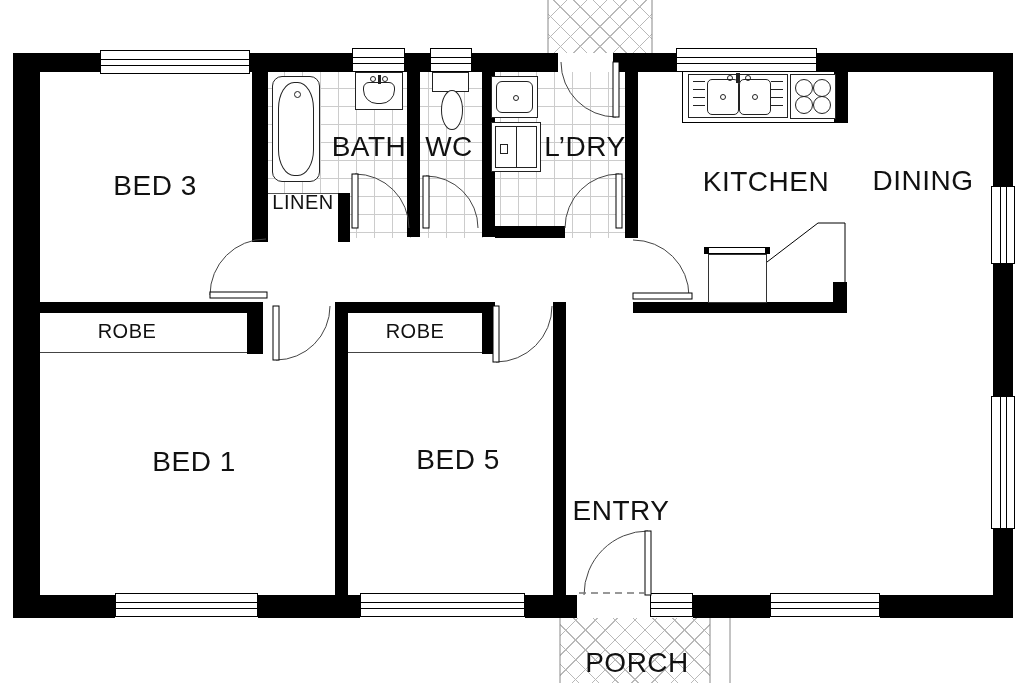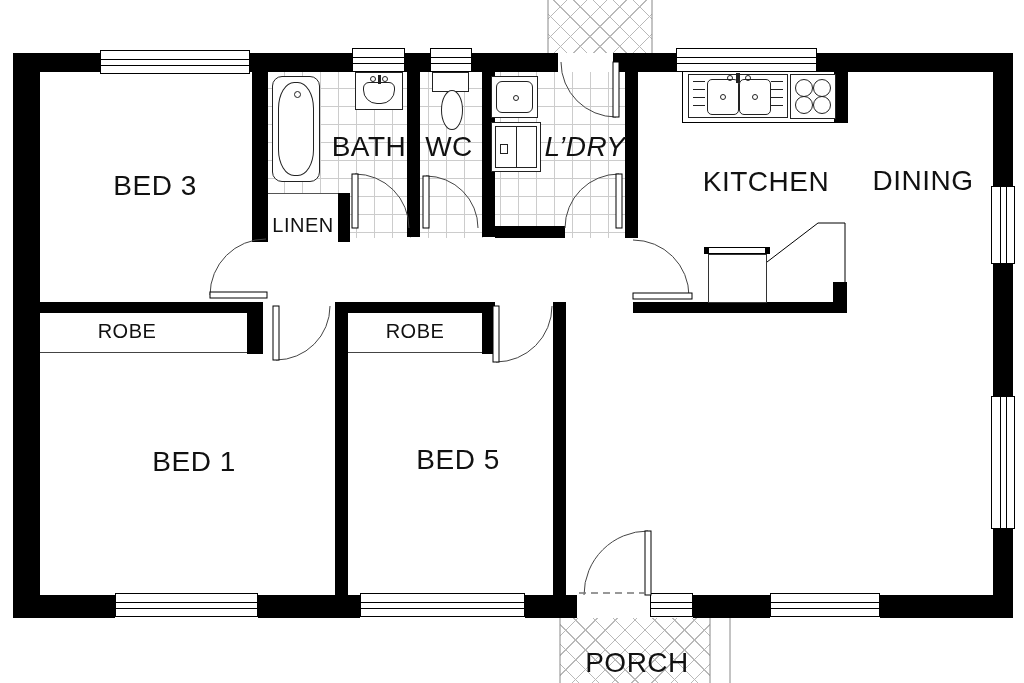--- a/index.html
+++ b/index.html
@@ -156,28 +156,29 @@
   </div>
   <div class="fx" style="left:704px;top:247px;width:66px;height:7px;border-color:#000;">
     <div style="position:absolute;left:-1px;top:-1px;width:5px;height:7px;background:#000;"></div>
     <div style="position:absolute;right:-1px;top:-1px;width:5px;height:7px;background:#000;"></div>
   </div>
   <div class="fx" style="left:708px;top:254px;width:59px;height:49px;border-color:#333;"></div>
 
   <div class="lbl" style="left:155px;top:186px;">BED 3</div>
   <div class="lbl" style="left:369px;top:147px;">BATH</div>
   <div class="lbl" style="left:449px;top:147px;">WC</div>
-  <div class="lbl" style="left:585px;top:147px;font-style:italic;">L’DRY</div>
+  <div class="lbl" style="left:585px;top:147px;">L’DRY</div>
   <div class="lbl" style="left:923px;top:181px;">DINING</div>
   <div class="lbl" style="left:766px;top:182px;">KITCHEN</div>
-  <div class="lbl-sm" style="left:303px;top:225px;">LINEN</div>
+  <div class="lbl-sm" style="left:303px;top:202px;">LINEN</div>
   <div class="lbl-sm" style="left:127px;top:331px;">ROBE</div>
   <div class="lbl-sm" style="left:415px;top:331px;">ROBE</div>
   <div class="lbl" style="left:194px;top:462px;">BED 1</div>
   <div class="lbl" style="left:458px;top:460px;">BED 5</div>
+  <div class="lbl" style="left:621px;top:511px;">ENTRY</div>
   <div class="lbl" style="left:637px;top:663px;">PORCH</div>
 
   <svg class="ov" width="1024" height="683" viewBox="0 0 1024 683">
     <g stroke="#444" stroke-width="1" fill="none">
       <path d="M210 295 A56 56 0 0 1 266 239"></path>
       <path d="M276 360 A54 54 0 0 0 330 306"></path>
       <path d="M496 362 A56 56 0 0 0 552 306"></path>
       <path d="M355 174 A54 54 0 0 1 409 228"></path>
       <path d="M426 176 A52 52 0 0 1 478 228"></path>
       <path d="M619 174 A54 54 0 0 0 565 228"></path>

